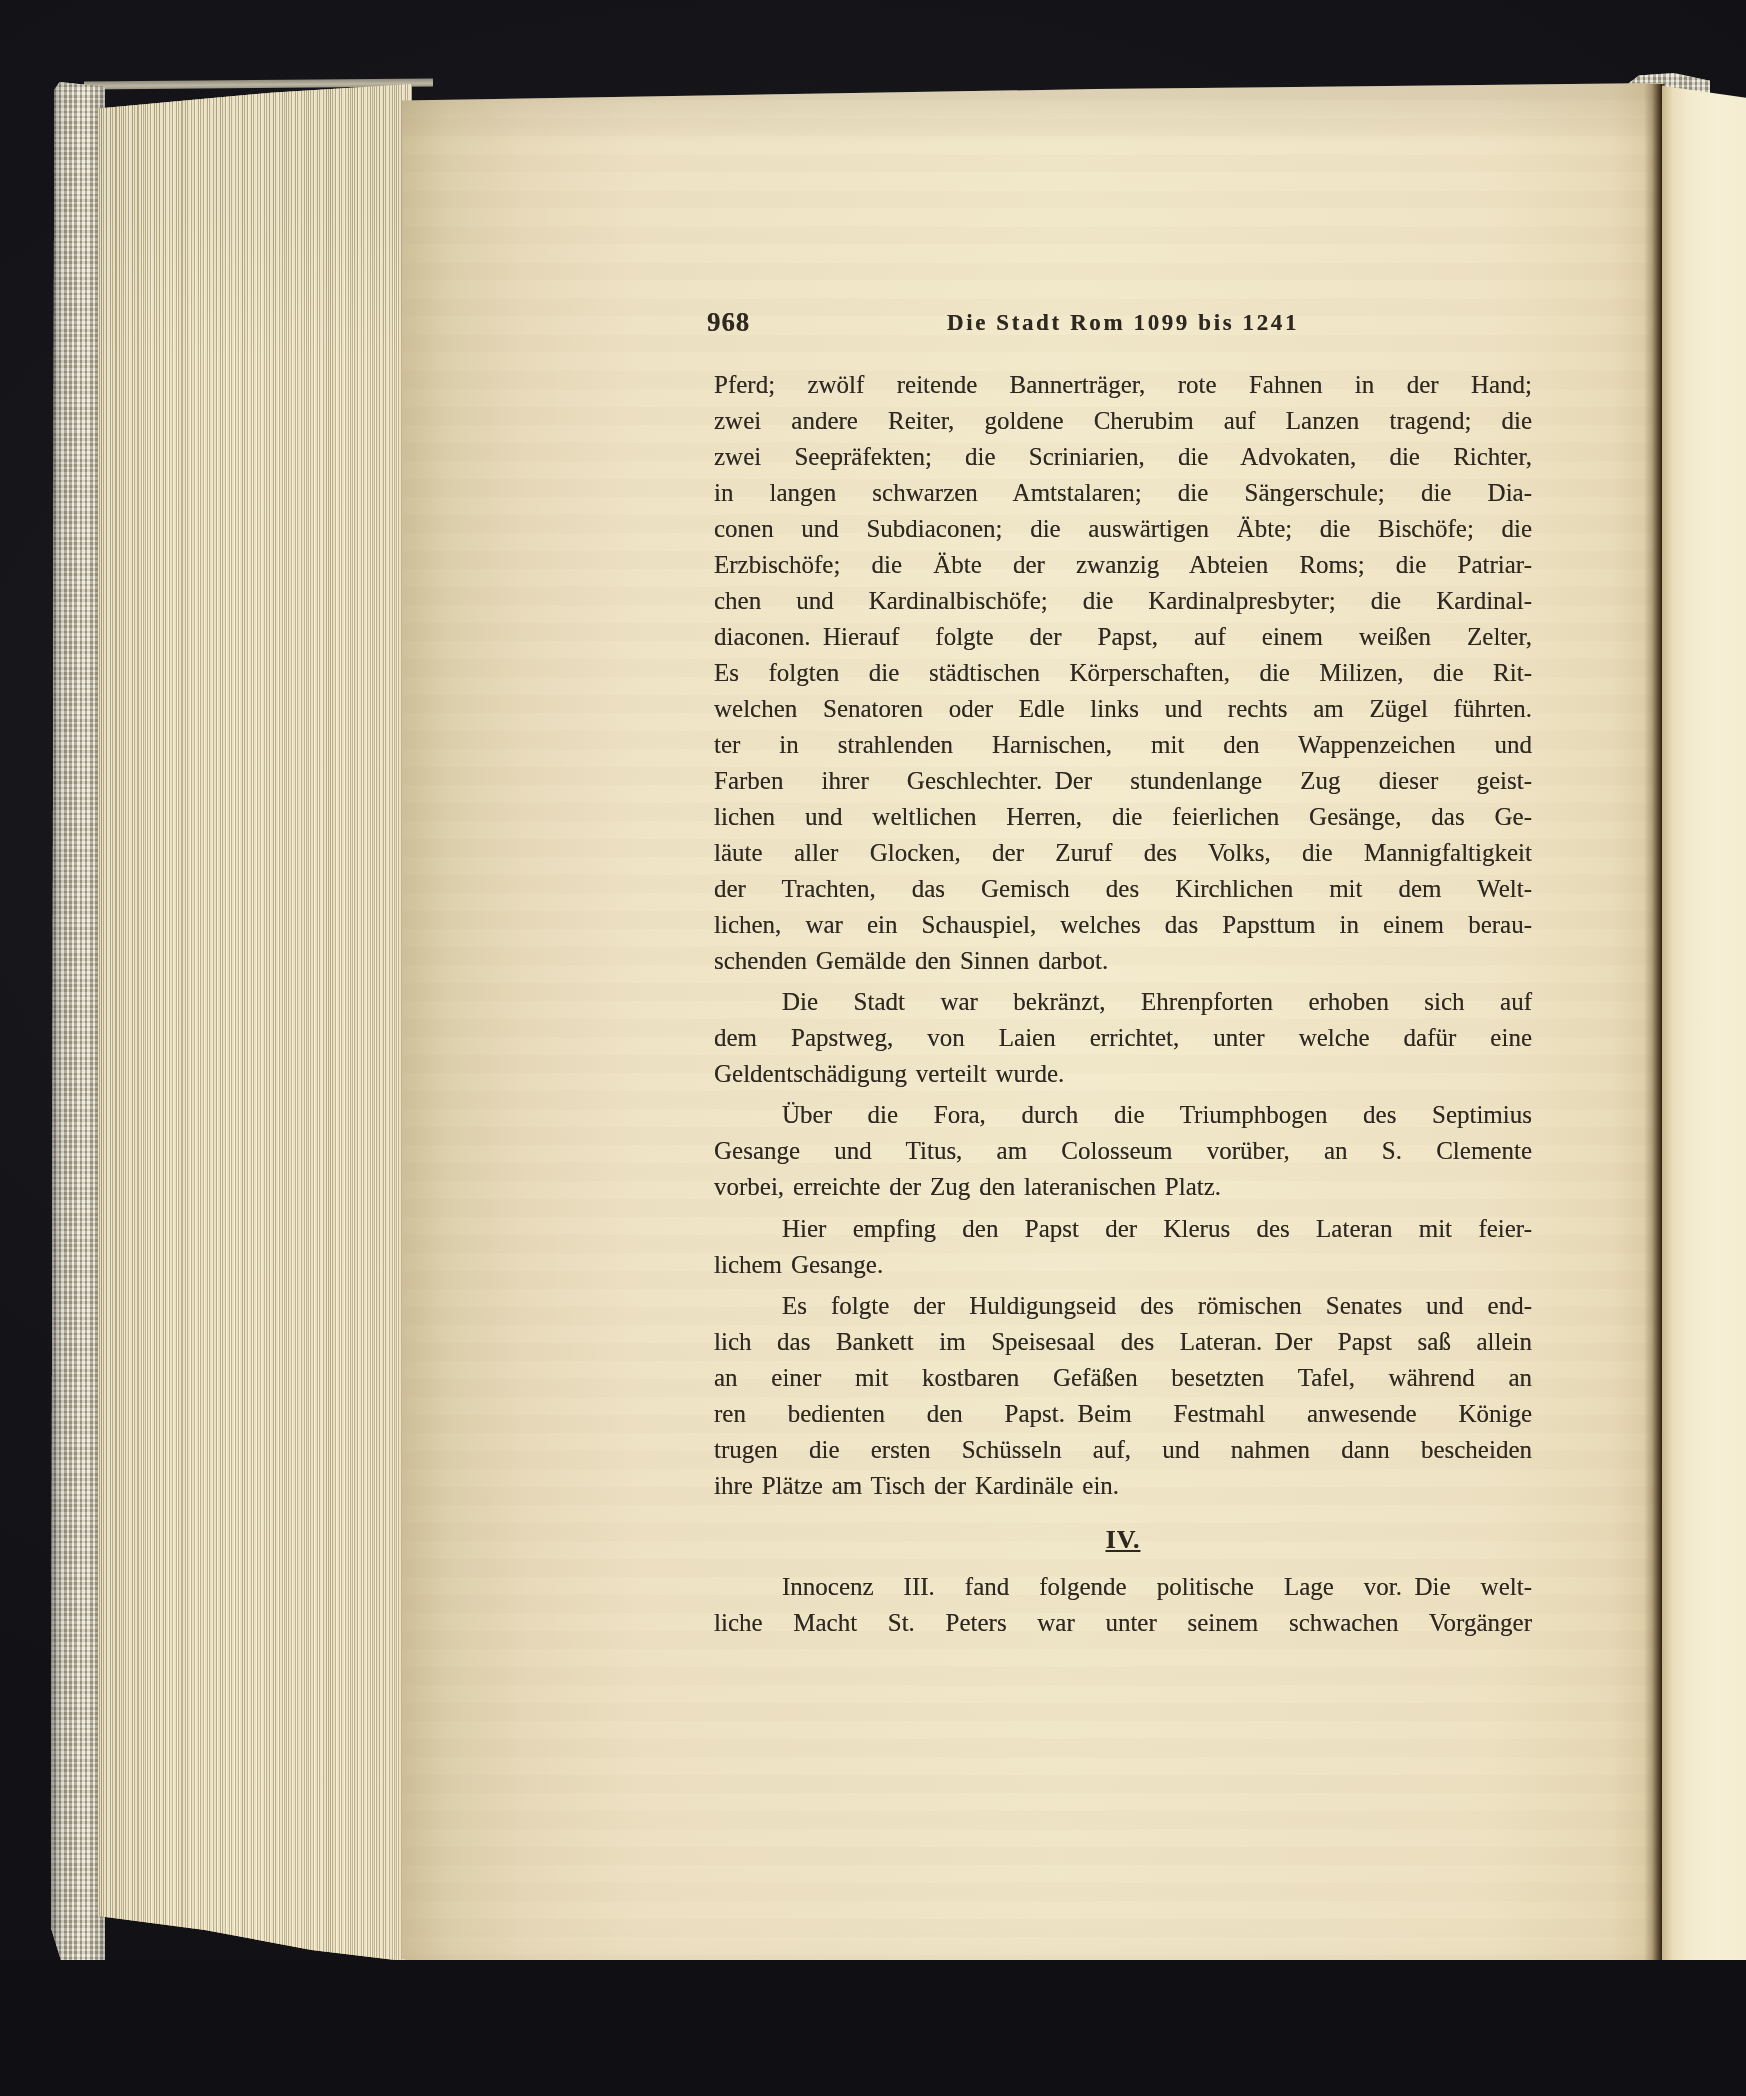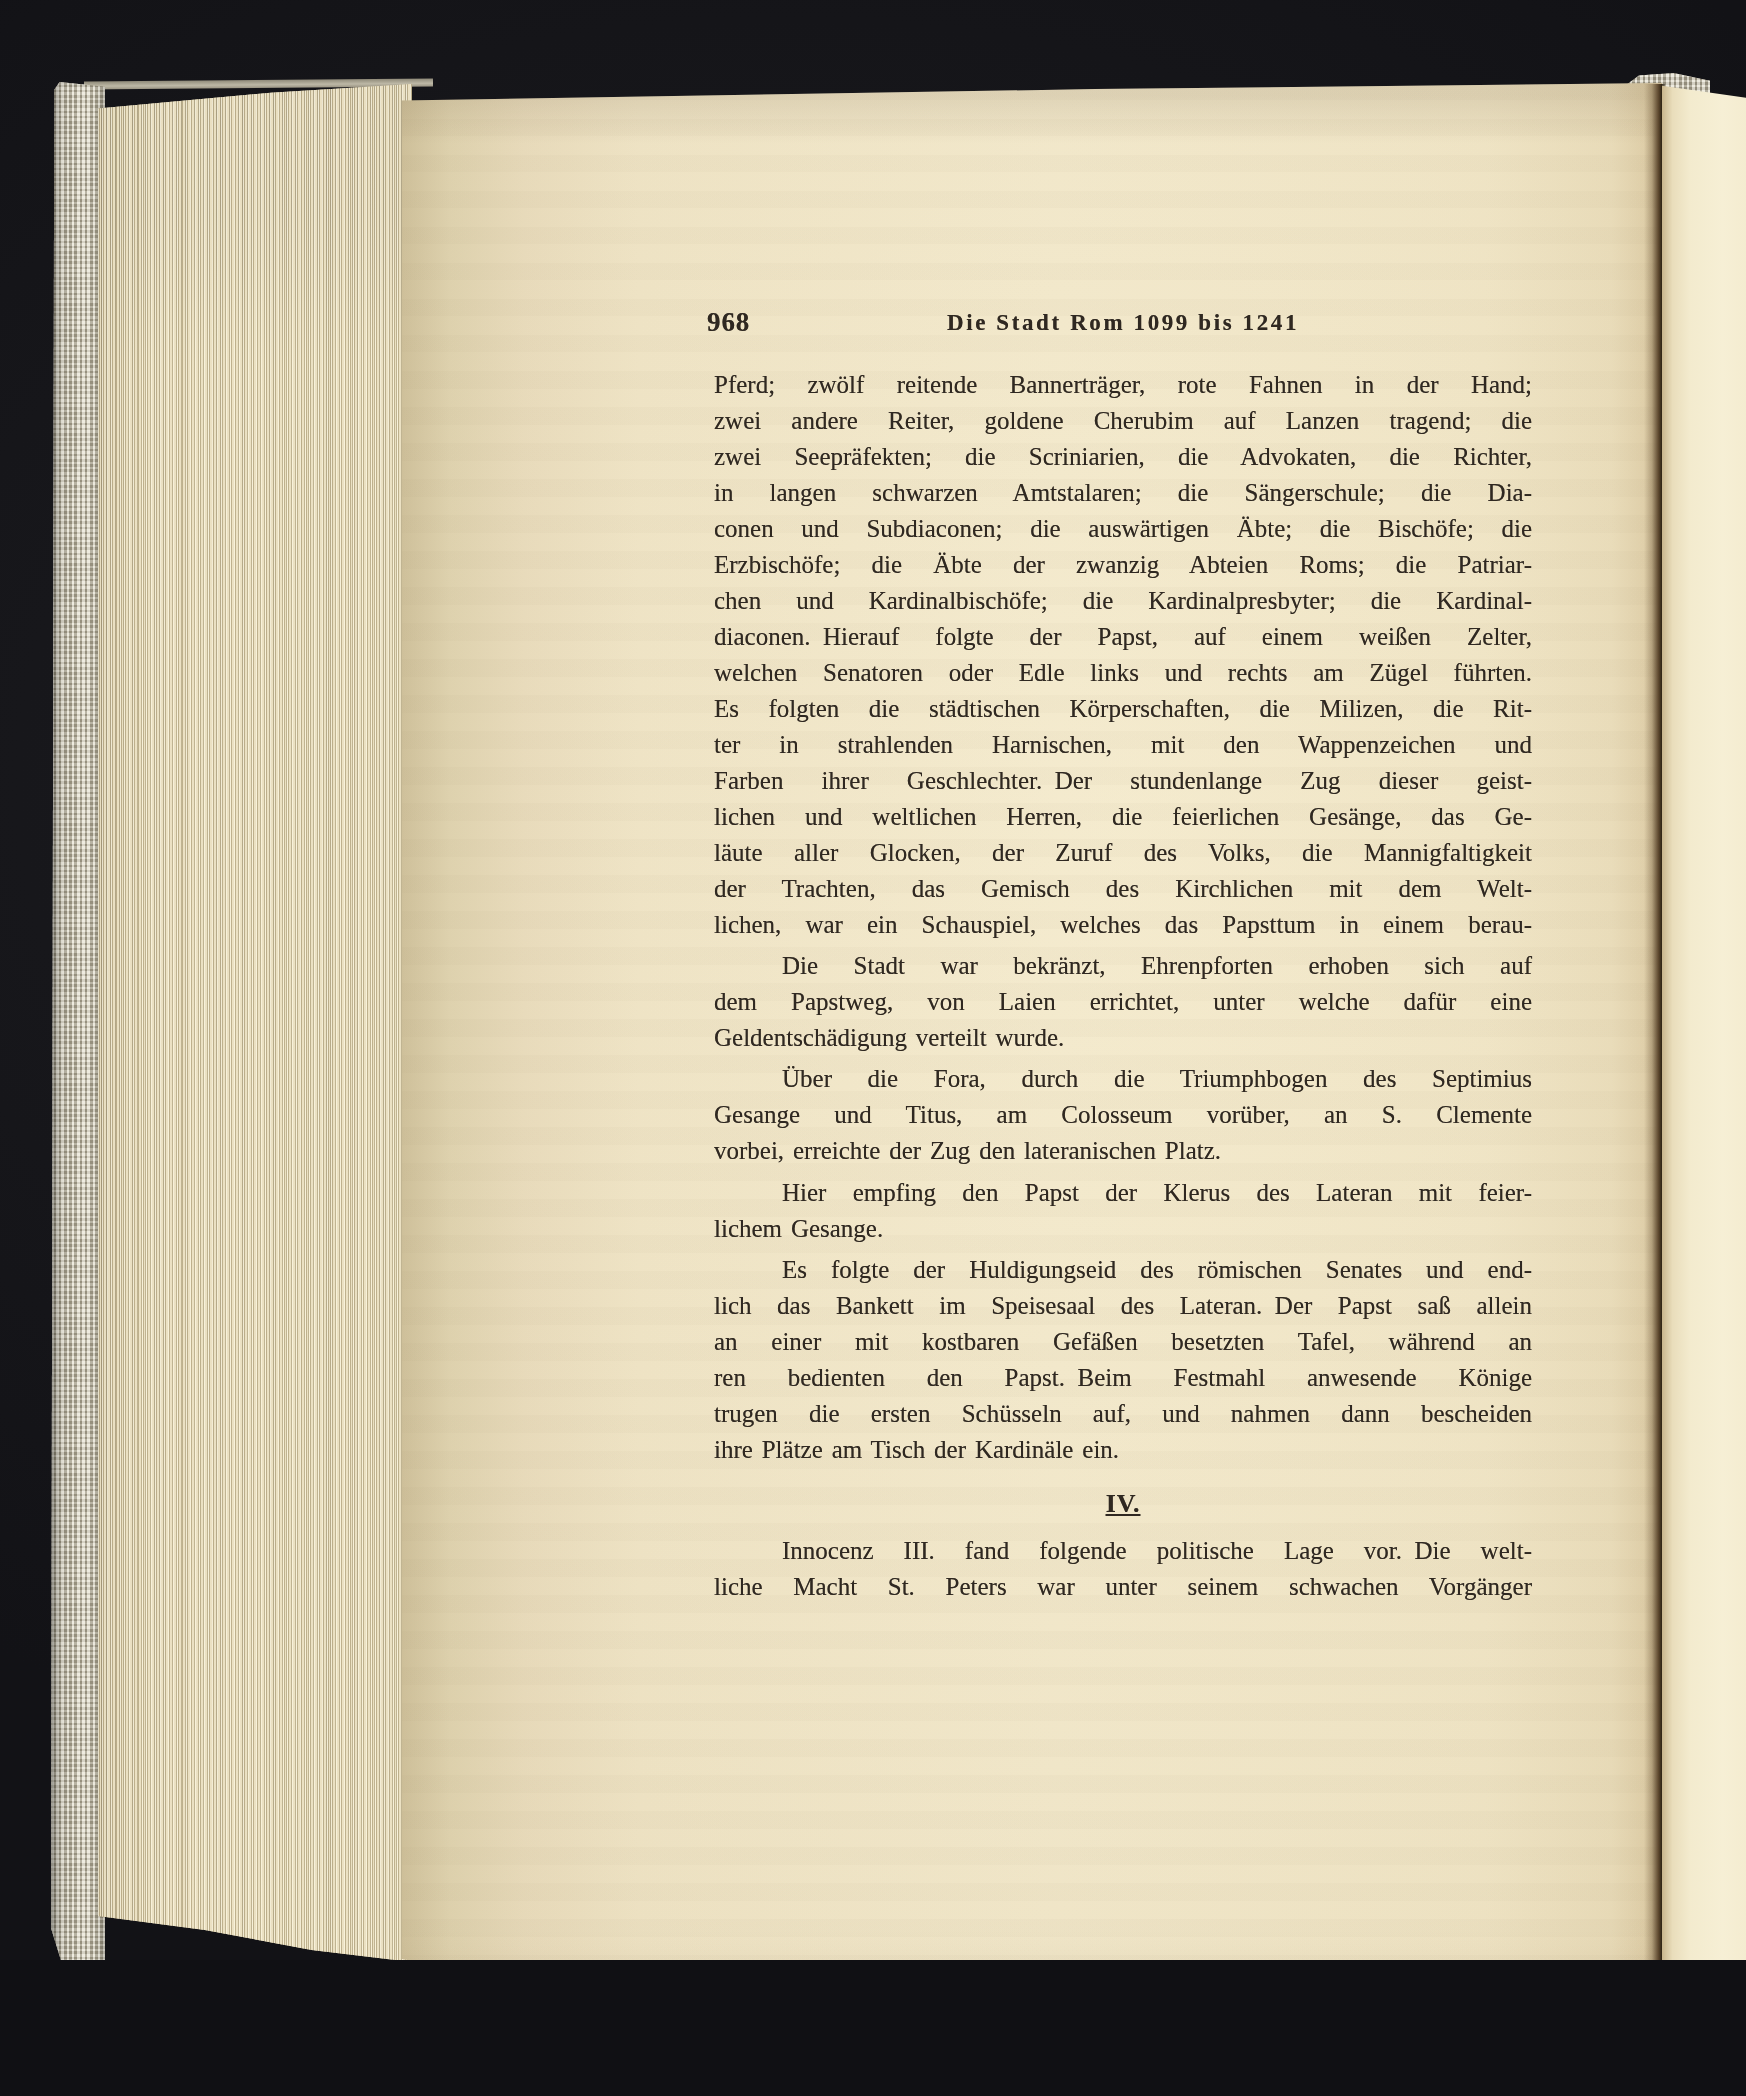--- a/index.html
+++ b/index.html
@@ -111,28 +111,29 @@
   <div class="bodytext print">
       <div class="para">
         <div class="line">Pferd; zwölf reitende Bannerträger, rote Fahnen in der Hand;</div>
         <div class="line">zwei andere Reiter, goldene Cherubim auf Lanzen tragend; die</div>
         <div class="line">zwei Seepräfekten; die Scriniarien, die Advokaten, die Richter,</div>
         <div class="line">in langen schwarzen Amtstalaren; die Sängerschule; die Dia-</div>
         <div class="line">conen und Subdiaconen; die auswärtigen Äbte; die Bischöfe; die</div>
         <div class="line">Erzbischöfe; die Äbte der zwanzig Abteien Roms; die Patriar-</div>
         <div class="line">chen und Kardinalbischöfe; die Kardinalpresbyter; die Kardinal-</div>
         <div class="line">diaconen. Hierauf folgte der Papst, auf einem weißen Zelter,</div>
+        <div class="line">Es folgten die städtischen Körperschaften, die Milizen, die Rit-</div>
         <div class="line">welchen Senatoren oder Edle links und rechts am Zügel führten.</div>
-        <div class="line">Es folgten die städtischen Körperschaften, die Milizen, die Rit-</div>
         <div class="line">ter in strahlenden Harnischen, mit den Wappenzeichen und</div>
         <div class="line">Farben ihrer Geschlechter. Der stundenlange Zug dieser geist-</div>
         <div class="line">lichen und weltlichen Herren, die feierlichen Gesänge, das Ge-</div>
         <div class="line">läute aller Glocken, der Zuruf des Volks, die Mannigfaltigkeit</div>
         <div class="line">der Trachten, das Gemisch des Kirchlichen mit dem Welt-</div>
         <div class="line">lichen, war ein Schauspiel, welches das Papsttum in einem berau-</div>
+        <div class="line lastline">schenden Gemälde den Sinnen darbot.</div>
       </div>
       <div class="para">
         <div class="line first">Die Stadt war bekränzt, Ehrenpforten erhoben sich auf</div>
         <div class="line">dem Papstweg, von Laien errichtet, unter welche dafür eine</div>
         <div class="line lastline">Geldentschädigung verteilt wurde.</div>
       </div>
       <div class="para">
         <div class="line first">Über die Fora, durch die Triumphbogen des Septimius</div>
         <div class="line">Gesange und Titus, am Colosseum vorüber, an S. Clemente</div>
         <div class="line lastline">vorbei, erreichte der Zug den lateranischen Platz.</div>

